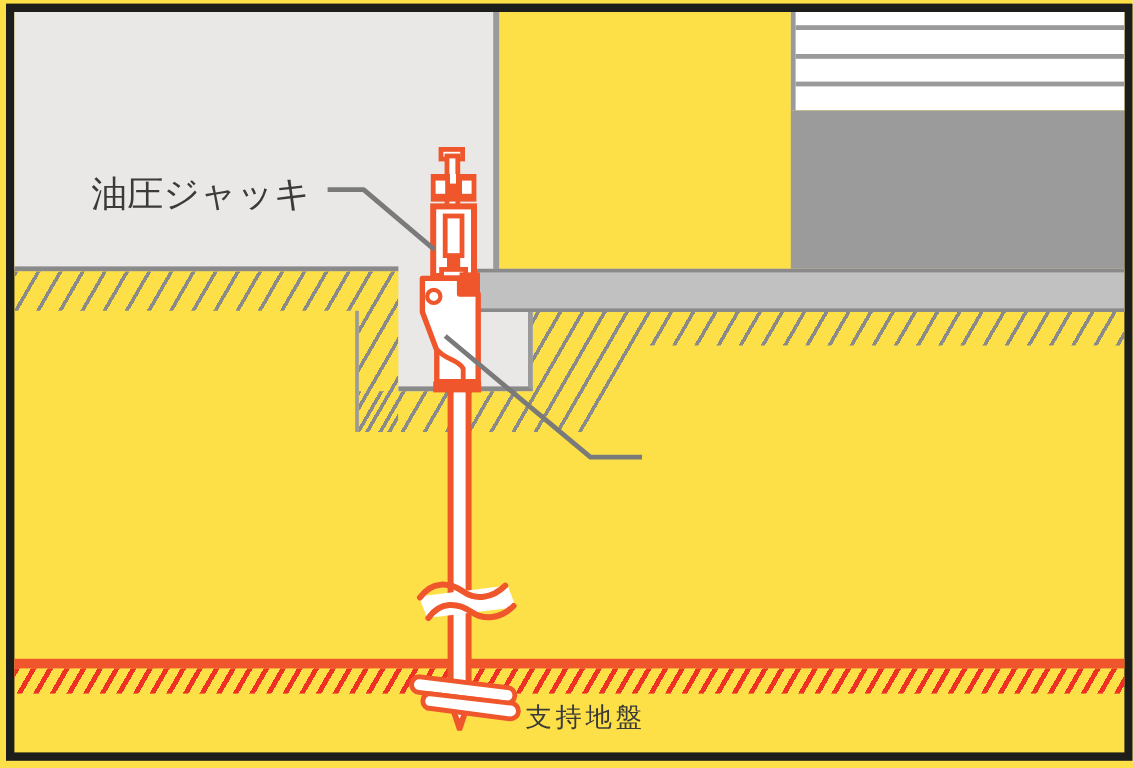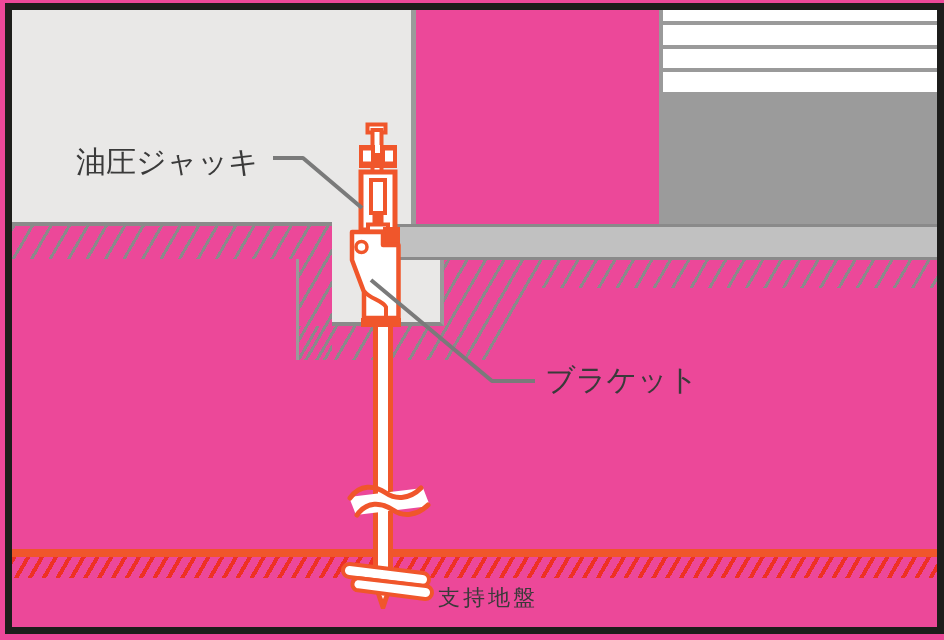--- a/index.html
+++ b/index.html
@@ -2,21 +2,21 @@
 <html style="--orange: #F0562B; --red: #EE3124; --lightgray: #E9E8E7; --slabgray: #C1C1C1; --darkgray: #9B9B9B; --linegray: #9A9A9A; --hatchgray: #8A8A8A; --leadergray: #7A7A7A; --frame: #1D1D1B; --text: #3A3A3A;"><head>
 <meta charset="utf-8">
 <style>
   :root{
     --orange:#F0562B; --red:#EE3124; --lightgray:#E9E8E7; --slabgray:#C1C1C1;
     --darkgray:#9B9B9B; --linegray:#9A9A9A; --hatchgray:#8A8A8A;
     --leadergray:#7A7A7A; --frame:#1D1D1B; --text:#3A3A3A;
   }
   html,body{margin:0;padding:0;background:#fff;}
   .canvas{
-    position:relative;width:944px;height:640px;background:#ec4899;overflow:hidden;
+    position:relative;width:944px;height:640px;background:#fde047;overflow:hidden;
     font-family:"Liberation Sans","DejaVu Sans",sans-serif;
   }
   .abs{position:absolute;}
   .frame{left:5px;top:3px;width:939px;height:631px;border:7px solid var(--frame);box-sizing:border-box;}
   .building{left:12px;top:10px;width:404px;height:215px;background:var(--lightgray);
     border-right:5px solid var(--linegray);box-sizing:border-box;}
   .pit{left:332px;top:225px;width:112px;height:101px;background:var(--lightgray);
     border-right:4px solid var(--linegray);border-bottom:4px solid var(--hatchgray);box-sizing:border-box;}
   .ground-topline{left:12px;top:222px;width:320px;height:4px;background:var(--hatchgray);}
   .hatch{background:repeating-linear-gradient(120deg,var(--hatchgray) 0 3px,transparent 3px 16px);}
@@ -97,15 +97,14 @@
       <path d="M364,291 C371,300 381,299 386,307 L386,316" fill="none" stroke="var(--orange)" stroke-width="4"></path>
       <circle cx="361.5" cy="247" r="5.5" fill="#fff" stroke="var(--orange)" stroke-width="3.5"></circle>
       <rect x="361" y="318" width="40" height="9" fill="var(--orange)"></rect>
     </g>
 
     <polyline points="273,158 303,158 362,208" fill="none" stroke="var(--leadergray)" stroke-width="4" stroke-linejoin="round"></polyline>
     <polyline points="371,280 492,381 535,381" fill="none" stroke="var(--leadergray)" stroke-width="4" stroke-linejoin="round"></polyline>
   </svg>
 
   <div class="label label-jack">油圧ジャッキ</div>
-  <div class="label label-bracket">ブラケット</div>
   <div class="label label-stratum">支持地盤</div>
 </div>
 
 </body></html>

